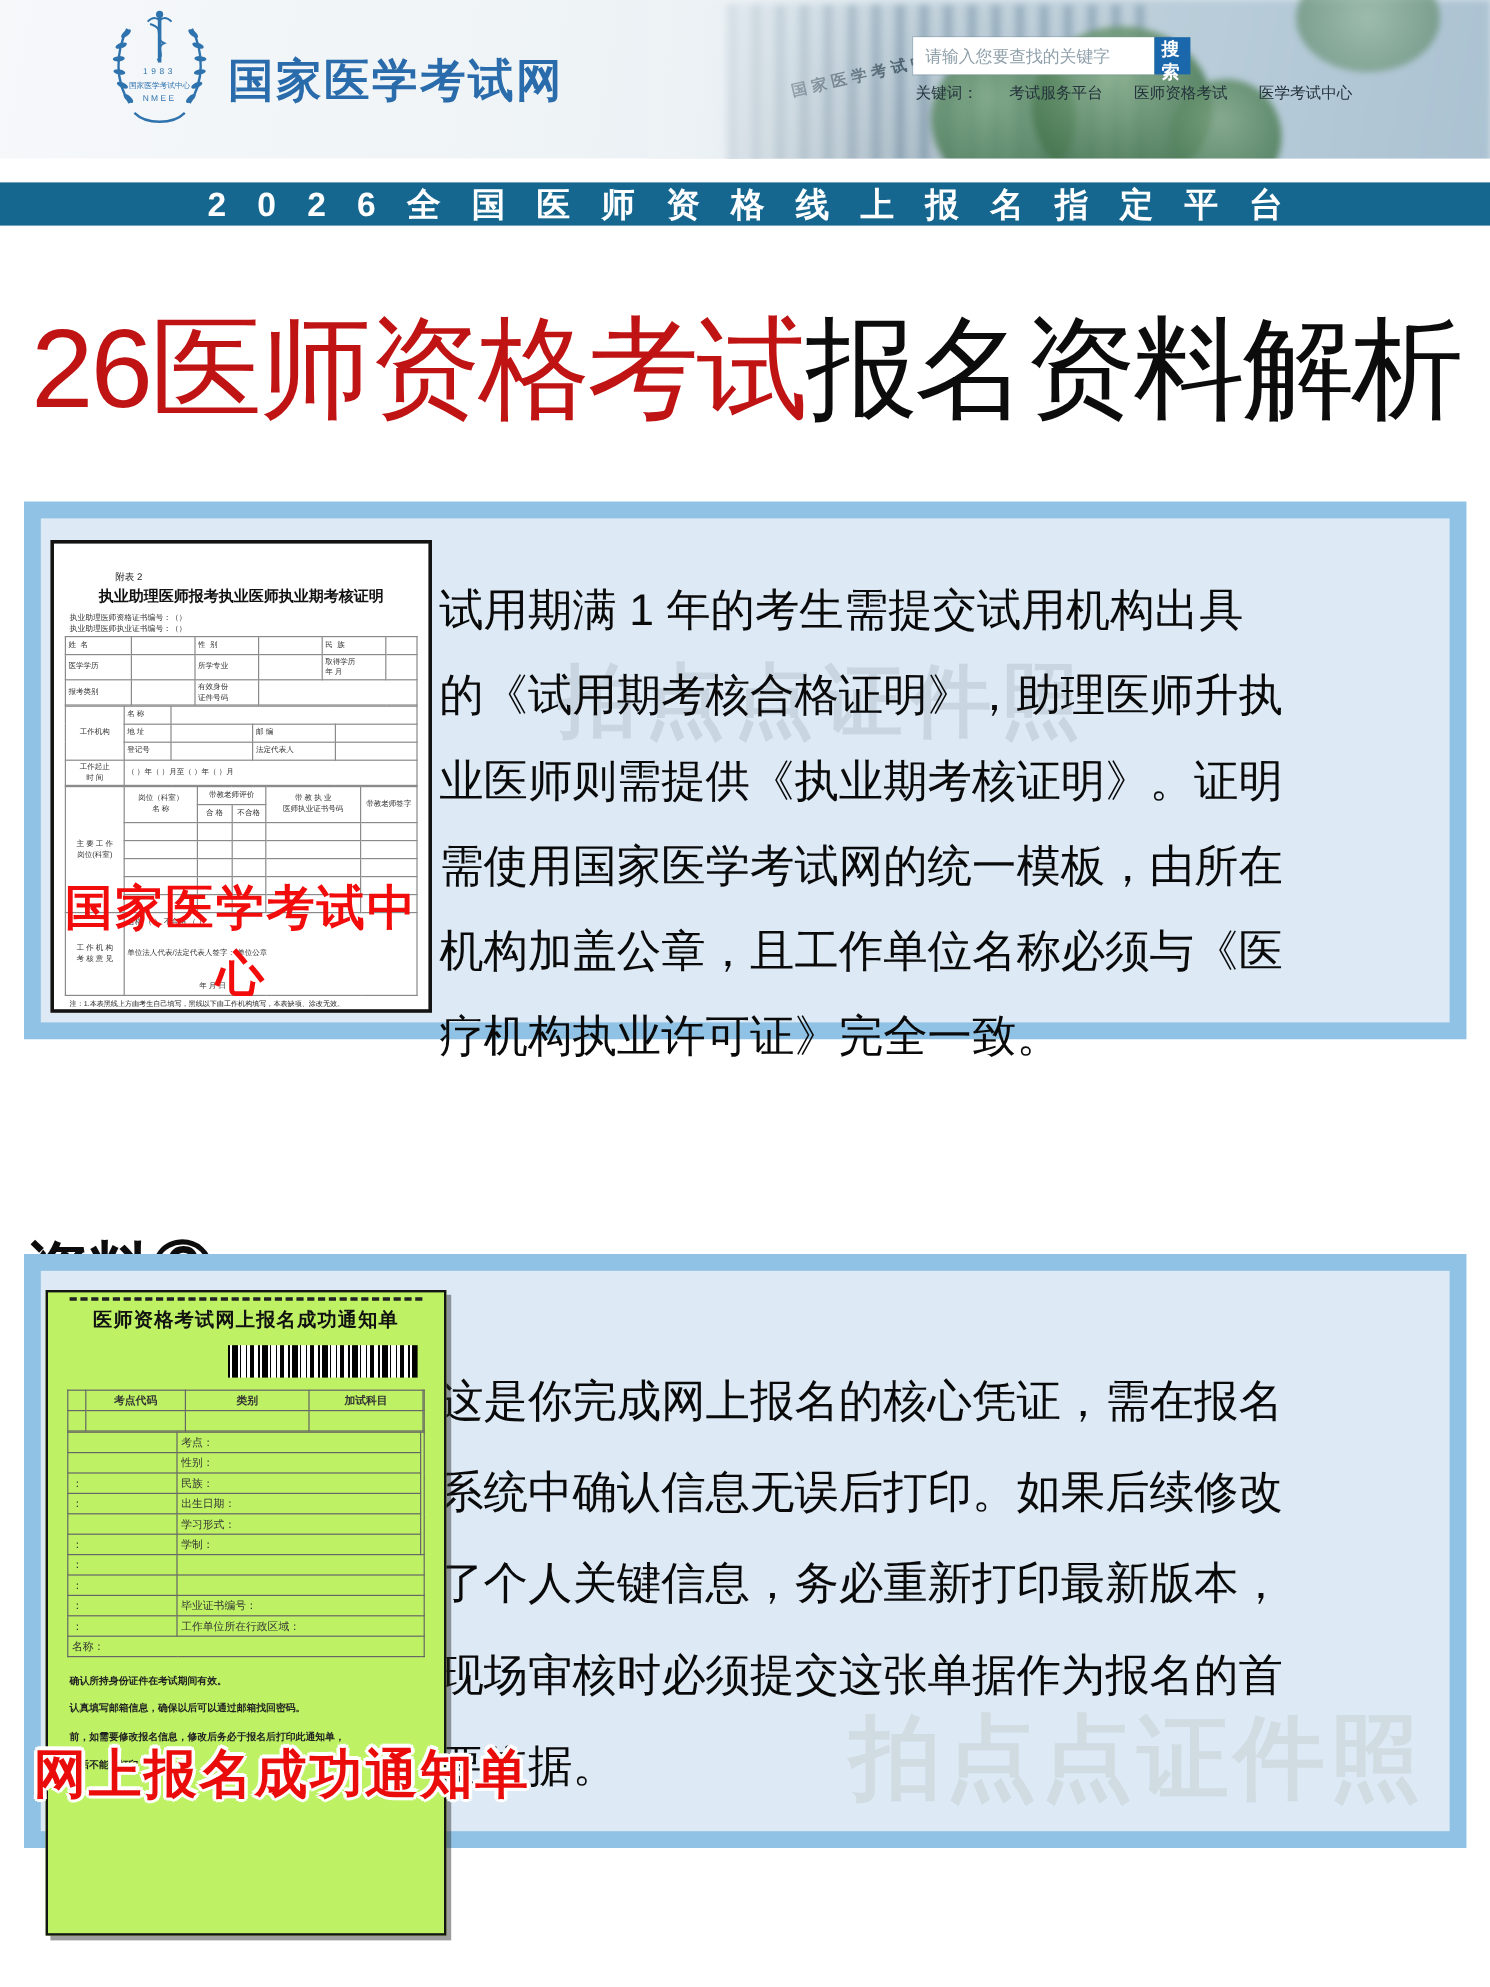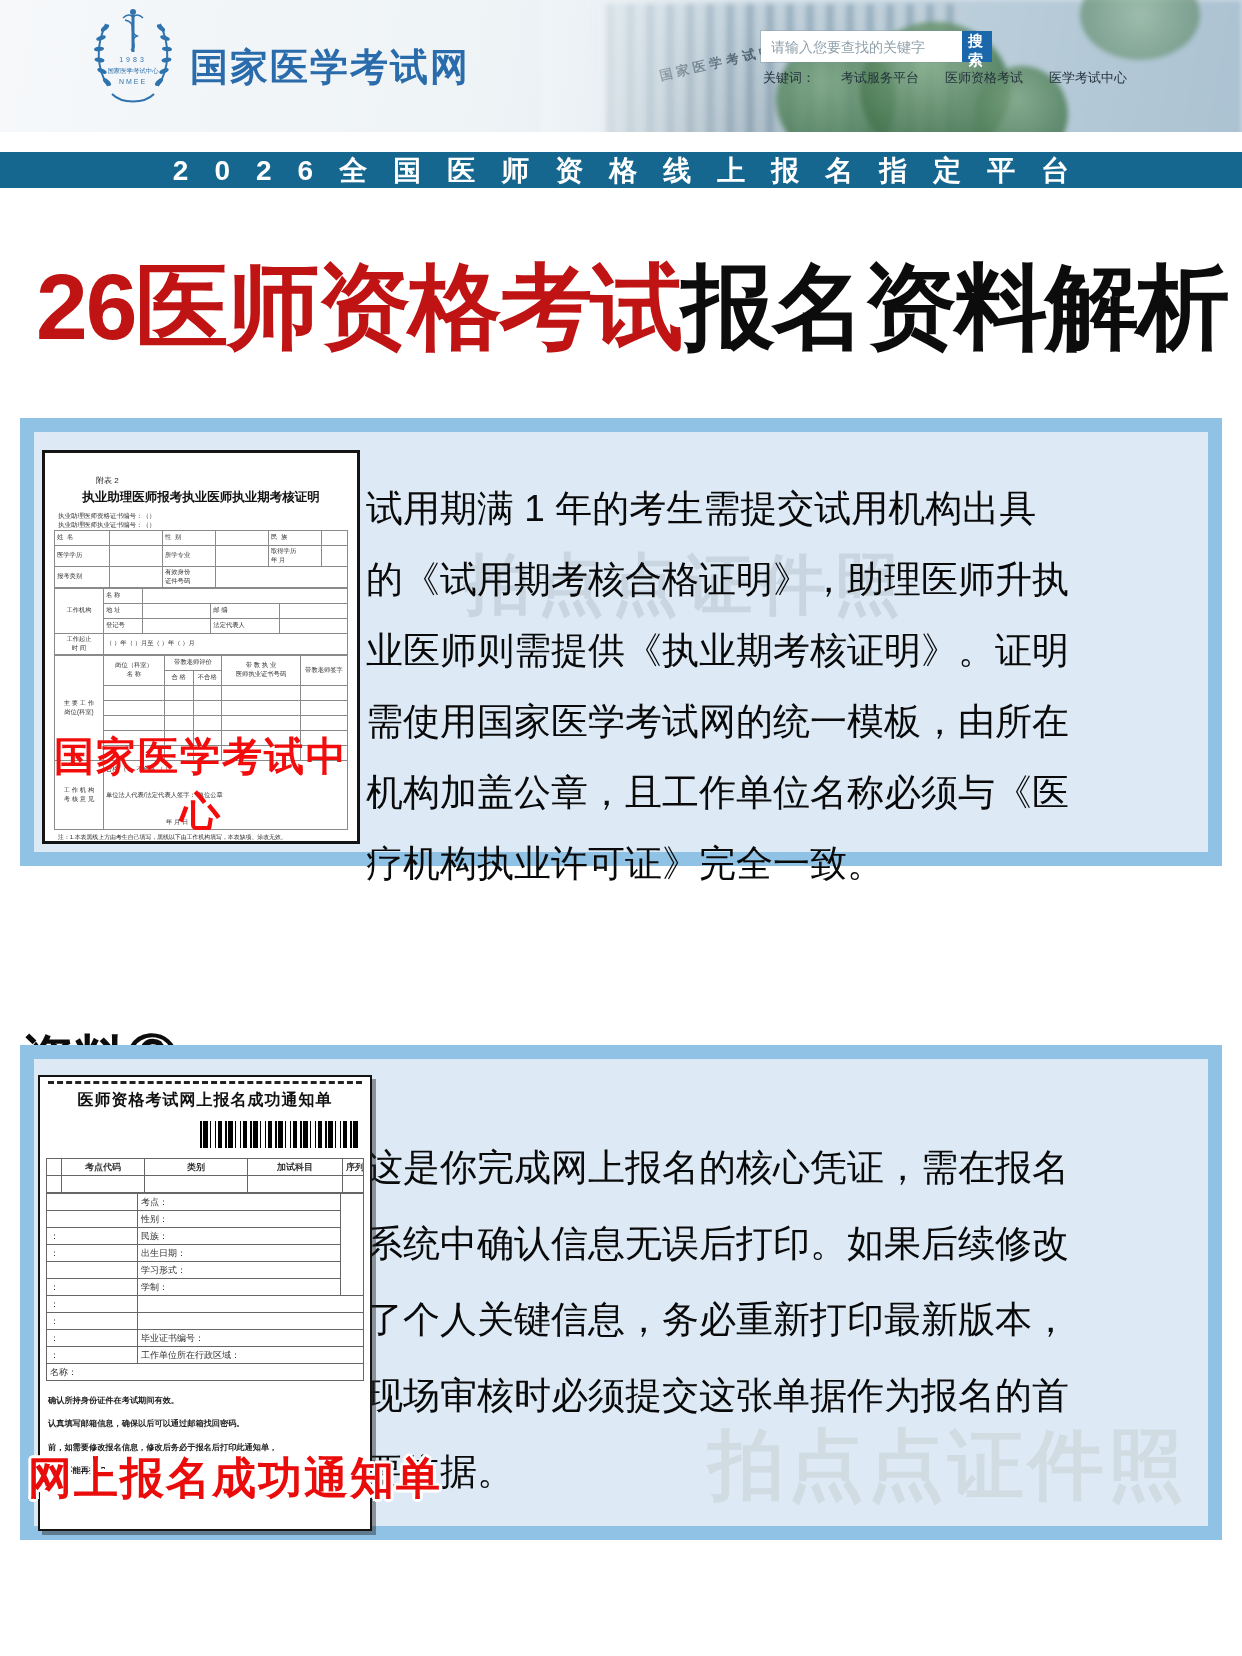--- a/index.html
+++ b/index.html
@@ -36,21 +36,21 @@
   .search-input::placeholder{color:#8fa0ab;}
   .search-btn{width:62px;border:none;background:#1a67ab;color:#fff;font-size:15px;font-weight:700;
     letter-spacing:3px;cursor:pointer;font-family:"Liberation Sans",sans-serif;}
   .kw-row{position:absolute;left:763px;top:69px;display:flex;gap:26px;font-size:13px;color:#24333c;z-index:4;}
   .kw-row a{color:#24333c;text-decoration:none;}
 
   
   .banner{position:absolute;top:152px;left:0;width:1242px;height:36px;background:#15678f;
     color:#fff;font-size:28px;font-weight:700;letter-spacing:26px;text-indent:26px;
     text-align:center;line-height:37px;white-space:nowrap;}
-  .main-title{position:absolute;top:196px;left:36px;font-size:93px;line-height:1.06;font-weight:700;
+  .main-title{position:absolute;top:196px;left:26px;font-size:93px;line-height:1.06;font-weight:400;
     letter-spacing:-2px;white-space:nowrap;}
   .main-title .red{color:#c01414;}
   .main-title .black{color:#0c0c0c;}
 
   .sec-h{position:absolute;left:22px;font-size:52px;font-weight:800;color:#0c0c0c;}
   .h-sec1{top:328px;}
   .h-sec2{top:982px;}
 
   
   .info-box{position:absolute;left:20px;width:1202px;border:14px solid #8fc2e4;background:#ddeaf6;box-sizing:border-box;}
@@ -75,23 +75,23 @@
   td.lbl{letter-spacing:1px;}
   .thick td{border-bottom:2px solid #222;}
   .grp{width:44px;text-align:center;}
   .mainrows td{height:10px;}
   .verdict-cell{height:46px;font-size:6.3px;line-height:2.1;padding-left:8px;}
   .f-notes{font-size:5.9px;line-height:1.5;color:#222;margin:3px 0 0 4px;}
   .doc1-label{position:absolute;left:0;right:0;bottom:2px;text-align:center;font-size:40px;
     font-weight:900;color:#f20c0c;letter-spacing:2px;z-index:4;}
 
   
-  .doc2{position:absolute;left:4px;top:16px;width:334px;height:456px;background:#ffffff;
+  .doc2{position:absolute;left:4px;top:16px;width:334px;height:538px;background:#bef264;
     border:2px solid #141414;box-shadow:4px 4px 0 rgba(40,40,40,.45);box-sizing:border-box;
-    padding:4px 6px;overflow:hidden;z-index:3;}
+    padding:4px 16px;overflow:hidden;z-index:3;}
   .perf{border-top:3px dashed #222;margin:0 2px 6px 2px;}
   .d2-title{font-size:16px;font-weight:800;text-align:center;letter-spacing:1px;color:#111;
     font-family:"Liberation Serif","DejaVu Serif",serif;margin:4px 0 10px 0;}
   .barcode{width:158px;height:27px;margin:0 6px 10px auto;
     background:repeating-linear-gradient(90deg,#000 0 2px,#fff 2px 3px,#000 3px 8px,#fff 8px 10px,
       #000 10px 11px,#fff 11px 15px,#000 15px 16px,#fff 16px 18px,#000 18px 22px,#fff 22px 25px);}
   table.nt{width:100%;border-collapse:collapse;table-layout:fixed;}
   table.nt td{border:1px solid #666;font-size:9px;color:#333;padding:1px 3px;height:14px;
     vertical-align:middle;overflow:hidden;white-space:nowrap;}
   table.nt td.hd{text-align:center;font-weight:700;}

